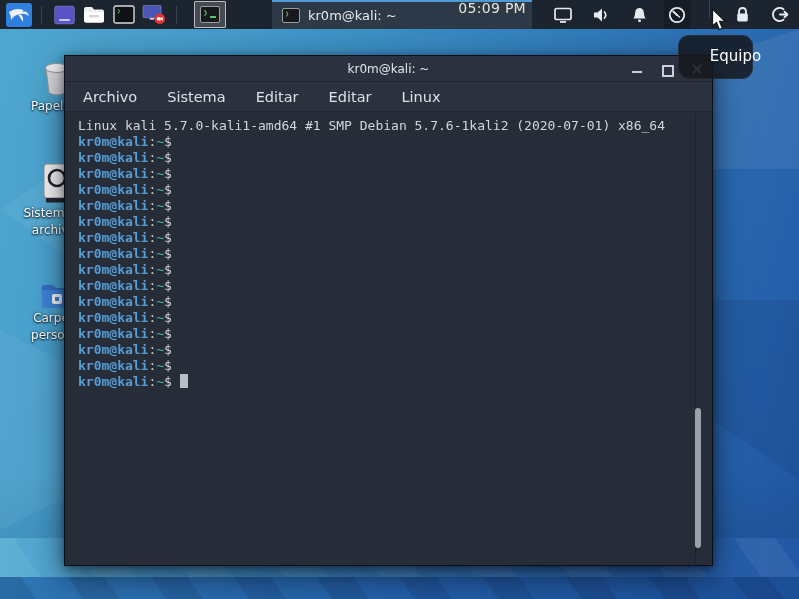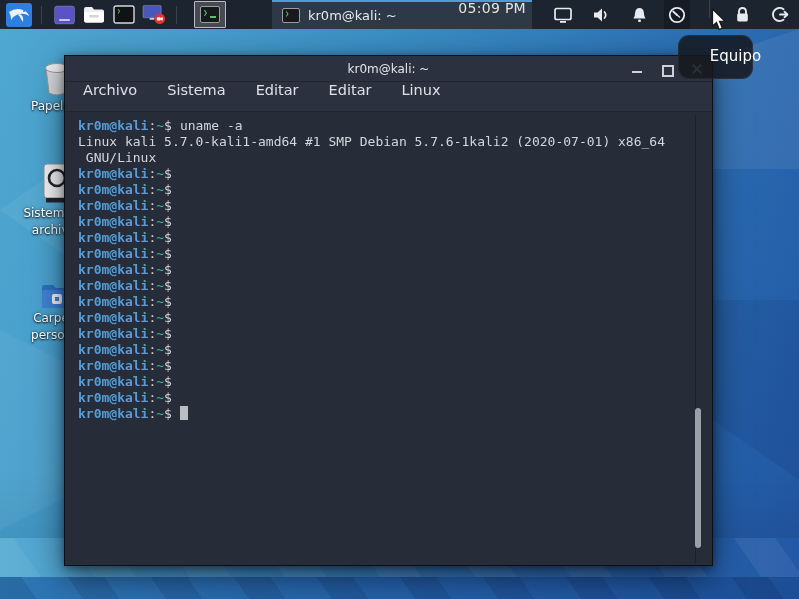--- a/index.html
+++ b/index.html
@@ -65,21 +65,21 @@
   .titlebar { position:relative; height:26px; background:#2b313e; border-bottom:1px solid #20252f; display:flex; align-items:center; justify-content:center; }
   .title-text { color:#e3e6ea; font-size:12px; }
   .win-controls { position:absolute; right:8px; top:0; height:26px; display:flex; align-items:center; gap:16px; }
   .wc { width:14px; height:14px; position:relative; }
   .wc-min::after { content:""; position:absolute; left:2px; top:9px; width:10px; height:2px; background:#cdd1d7; }
   .wc-max::after { content:""; position:absolute; left:2px; top:3px; width:8px; height:8px; border:2px solid #cdd1d7; }
   .wc-close::before, .wc-close::after { content:""; position:absolute; left:1px; top:6px; width:12px; height:2px; background:#b4b8bf; }
   .wc-close::before { transform:rotate(45deg); }
   .wc-close::after { transform:rotate(-45deg); }
 
-  .menubar { height:30px; background:#2b313e; border-bottom:1px solid #20252f; display:flex; gap:30px; padding-left:18px; }
+  .menubar { height:30px; background:#2b313e; border-bottom:1px solid #20252f; display:flex; align-items:center; gap:30px; padding-left:18px; }
   .menu-item { color:#dde0e5; font-size:14.5px; }
 
   .termbody { position:relative; height:453px; background:#262c38; padding:6px 0 0 13px; overflow:hidden; }
   .term-line { font-family:"DejaVu Sans Mono", monospace; font-size:13px; line-height:16px; white-space:pre; color:#d3d7dc; }
   .p-user { color:#569cd6; font-weight:bold; }
   .p-colon { color:#d3d7dc; }
   .p-path { color:#3cb89b; }
   .p-dollar { color:#d3d7dc; }
   .cmd-text { padding-left:8px; }
   .cursor-block { display:inline-block; width:8px; height:14px; background:#b9bdc4; vertical-align:-2px; margin-left:8px; }
@@ -155,23 +155,21 @@
       </div>
     </div>
     <div class="menubar">
       <span class="menu-item">Archivo</span>
       <span class="menu-item">Sistema</span>
       <span class="menu-item">Editar</span>
       <span class="menu-item">Editar</span>
       <span class="menu-item">Linux</span>
     </div>
     <div class="termbody">
-      <div class="term-line"><span class="p-user">kr0m@kali</span><span class="p-colon">:</span><span class="p-path">~</span><span class="p-dollar">$</span><span class="cmd-text">uname -a</span></div>
       <div class="term-line">Linux kali 5.7.0-kali1-amd64 #1 SMP Debian 5.7.6-1kali2 (2020-07-01) x86_64</div>
-      <div class="term-line"> GNU/Linux</div>
       <div class="term-line"><span class="p-user">kr0m@kali</span><span class="p-colon">:</span><span class="p-path">~</span><span class="p-dollar">$</span></div>
         <div class="term-line"><span class="p-user">kr0m@kali</span><span class="p-colon">:</span><span class="p-path">~</span><span class="p-dollar">$</span></div>
         <div class="term-line"><span class="p-user">kr0m@kali</span><span class="p-colon">:</span><span class="p-path">~</span><span class="p-dollar">$</span></div>
         <div class="term-line"><span class="p-user">kr0m@kali</span><span class="p-colon">:</span><span class="p-path">~</span><span class="p-dollar">$</span></div>
         <div class="term-line"><span class="p-user">kr0m@kali</span><span class="p-colon">:</span><span class="p-path">~</span><span class="p-dollar">$</span></div>
         <div class="term-line"><span class="p-user">kr0m@kali</span><span class="p-colon">:</span><span class="p-path">~</span><span class="p-dollar">$</span></div>
         <div class="term-line"><span class="p-user">kr0m@kali</span><span class="p-colon">:</span><span class="p-path">~</span><span class="p-dollar">$</span></div>
         <div class="term-line"><span class="p-user">kr0m@kali</span><span class="p-colon">:</span><span class="p-path">~</span><span class="p-dollar">$</span></div>
         <div class="term-line"><span class="p-user">kr0m@kali</span><span class="p-colon">:</span><span class="p-path">~</span><span class="p-dollar">$</span></div>
         <div class="term-line"><span class="p-user">kr0m@kali</span><span class="p-colon">:</span><span class="p-path">~</span><span class="p-dollar">$</span></div>

